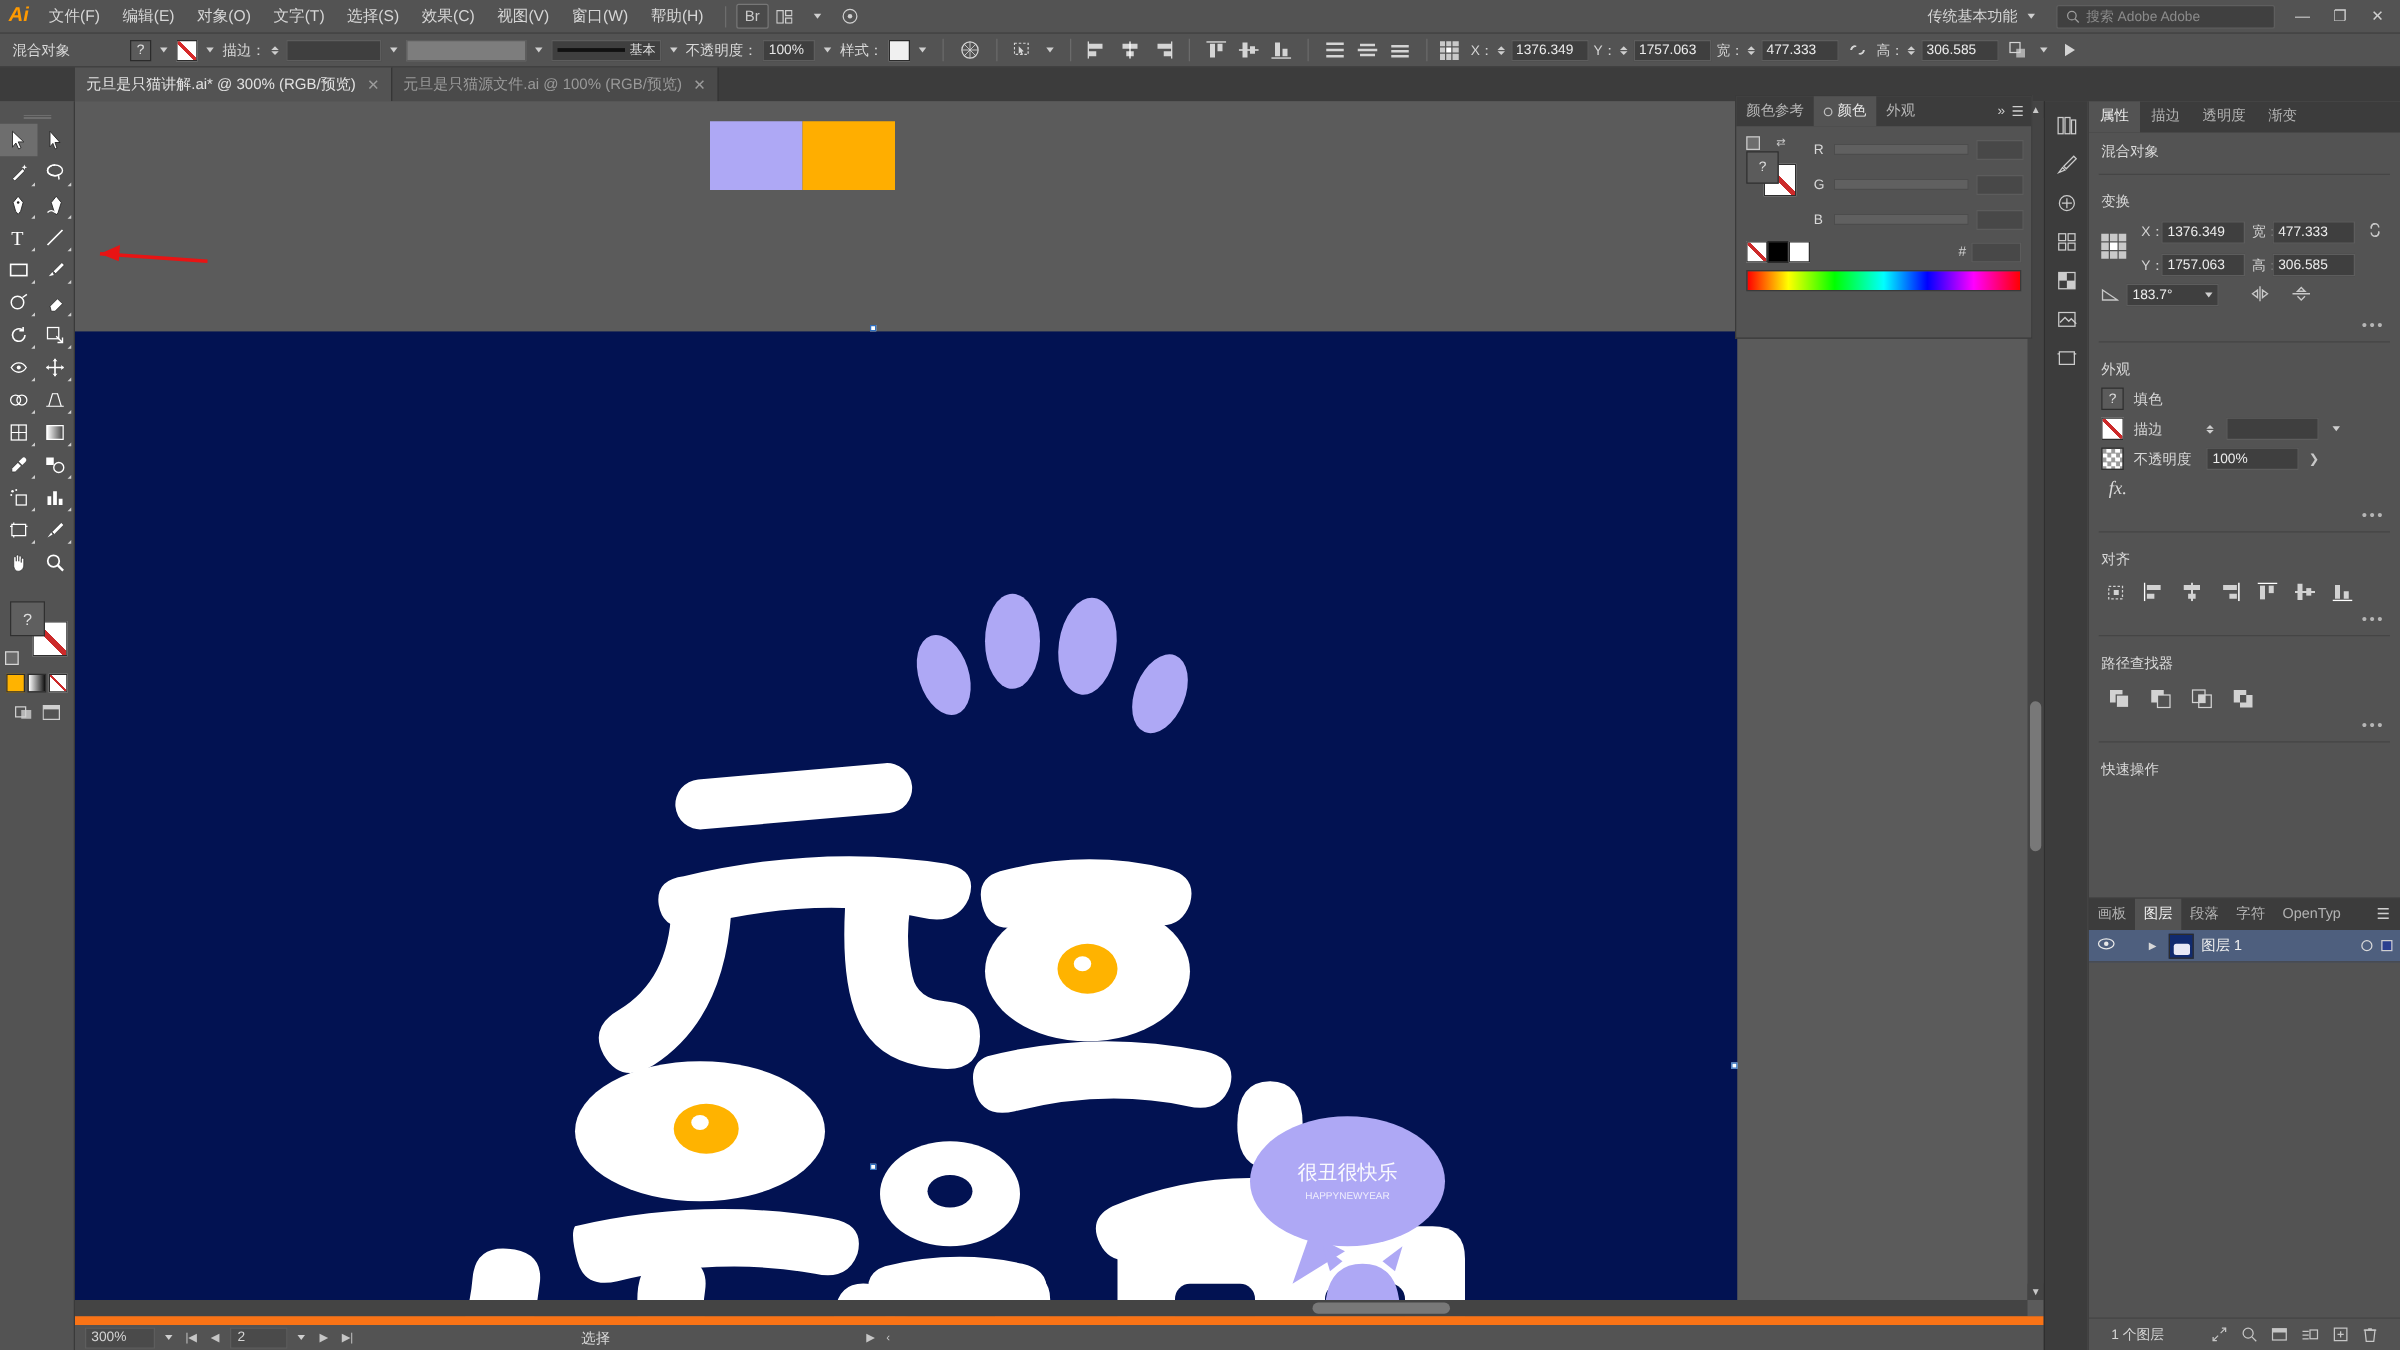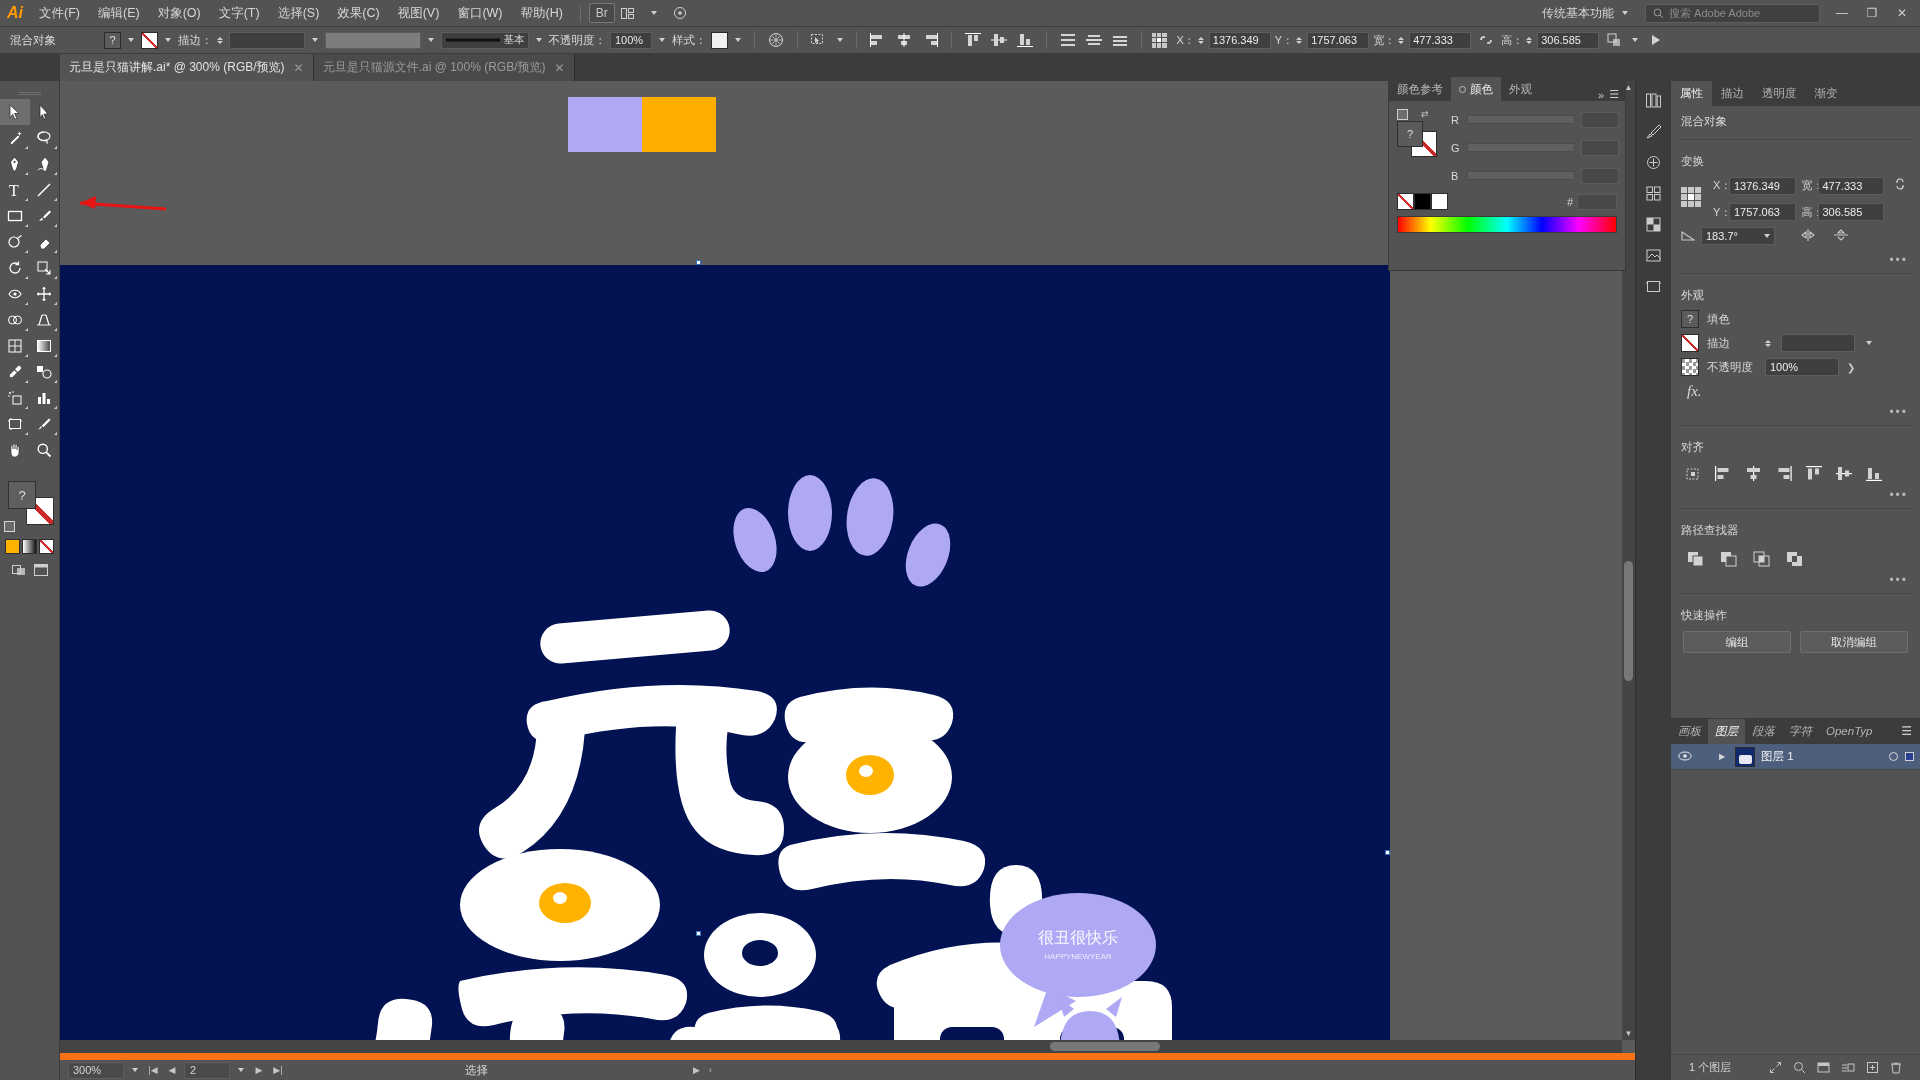--- a/index.html
+++ b/index.html
@@ -255,21 +255,21 @@
   }
   .sb-status { margin-left: 175px; font-size: 11.5px; color: #d9d9d9; }
   .sb-status-arrow { margin-left: 200px; display: flex; gap: 9px; color: #c6c6c6; font-size: 9px; }
 
   
   .colorpanel {
     position: absolute; left: 1388px; top: 76px; width: 238px; height: 195px;
     background: #535353; border: 1px solid #3a3a3a;
   }
   .cp-tabs {
-    display: flex; align-items: flex-end; height: 24px; background: #3c3c3c;
+    display: flex; align-items: center; height: 24px; background: #3c3c3c;
   }
   .cp-tab {
     padding: 0 8px; height: 24px; line-height: 24px; font-size: 11.5px;
     color: #b6b6b6; display: flex; align-items: center; gap: 4px;
   }
   .cp-tab.active { background: #535353; color: #e8e8e8; }
   .cp-tab .dot {
     width: 7px; height: 7px; border-radius: 50%; border: 1.5px solid #bdbdbd;
   }
   .cp-tabs-right { margin-left: auto; display: flex; align-items: center; gap: 5px; padding-right: 6px; color: #cfcfcf; font-size: 11px; }
@@ -401,21 +401,21 @@
     flex: 1; height: 22px; background: #5c5c5c; border: 1px solid #6e6e6e;
     border-radius: 2px; display: flex; align-items: center;
     justify-content: center; font-size: 11.5px; color: #e6e6e6;
   }
 
   .layers-pan {
     position: absolute; left: 0; right: 0; bottom: 0; top: 612px;
     background: #535353; border-top: 1px solid #3a3a3a;
   }
   .lp-tabs { display: flex; height: 25px; background: #3c3c3c; align-items: flex-end; }
-  .lp-tab { padding: 0 7px; height: 25px; line-height: 25px; font-size: 11.5px; color: #b2b2b2; font-style: italic; }
+  .lp-tab { padding: 0 7px; height: 25px; line-height: 25px; font-size: 11.5px; color: #b2b2b2; }
   .lp-tab.active { background: #535353; color: #f0f0f0; }
   .lp-menu { margin-left: auto; padding: 0 8px; color: #cfcfcf; font-size: 12px; line-height: 25px; }
   .lp-row {
     display: flex; align-items: center; height: 26px; background: #4e5f7e;
     border-bottom: 1px solid #454545; gap: 6px; padding: 0 6px;
   }
   .lp-eye { width: 16px; color: #e0e0e0; font-size: 11px; text-align: center; }
   .lp-lock { width: 14px; }
   .lp-tri { width: 10px; color: #d8d8d8; font-size: 8px; }
   .lp-thumb {
@@ -1298,24 +1298,20 @@
               <rect x="1" y="1" width="10" height="10" fill="#d2d2d2"></rect>
               <rect x="6" y="5" width="10" height="10" fill="#d2d2d2"></rect>
               <rect x="6" y="5" width="5" height="6" fill="#535353"></rect>
             </svg>
         </div>
       </div>
       <div class="pr-dots">•••</div>
       <div class="pr-divider"></div>
 
       <div class="pr-sect-title">快速操作</div>
-      <div class="qa-row">
-        <div class="qa-btn">编组</div>
-        <div class="qa-btn">取消编组</div>
-      </div>
 
       <div class="layers-pan">
         <div class="lp-tabs">
           <div class="lp-tab">画板</div>
           <div class="lp-tab active">图层</div>
           <div class="lp-tab">段落</div>
           <div class="lp-tab">字符</div>
           <div class="lp-tab">OpenTyp</div>
           <div class="lp-menu">☰</div>
         </div>

